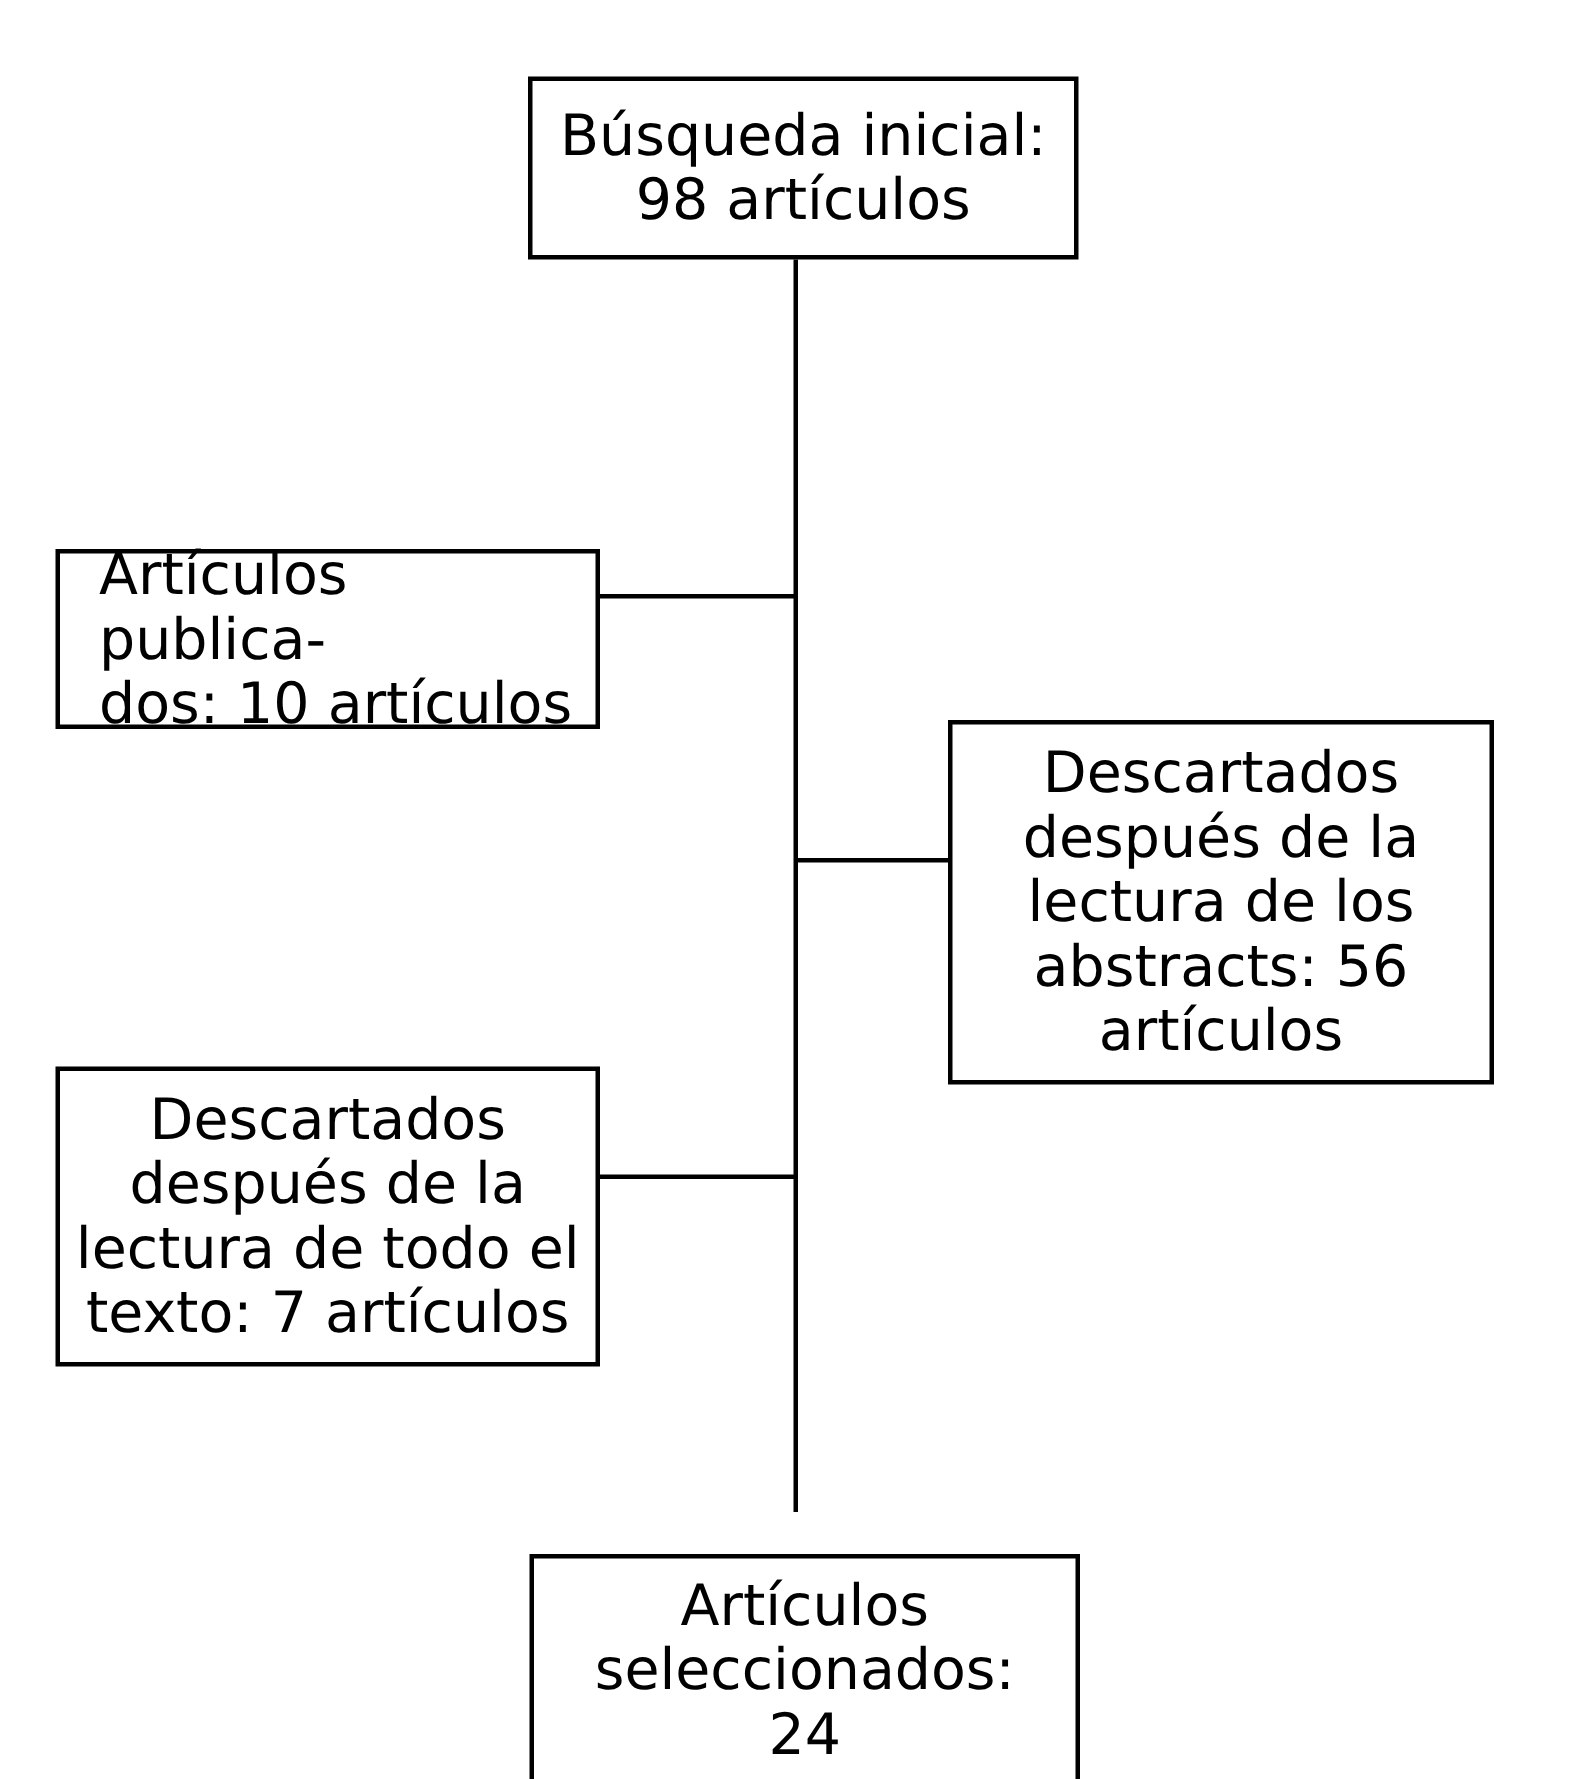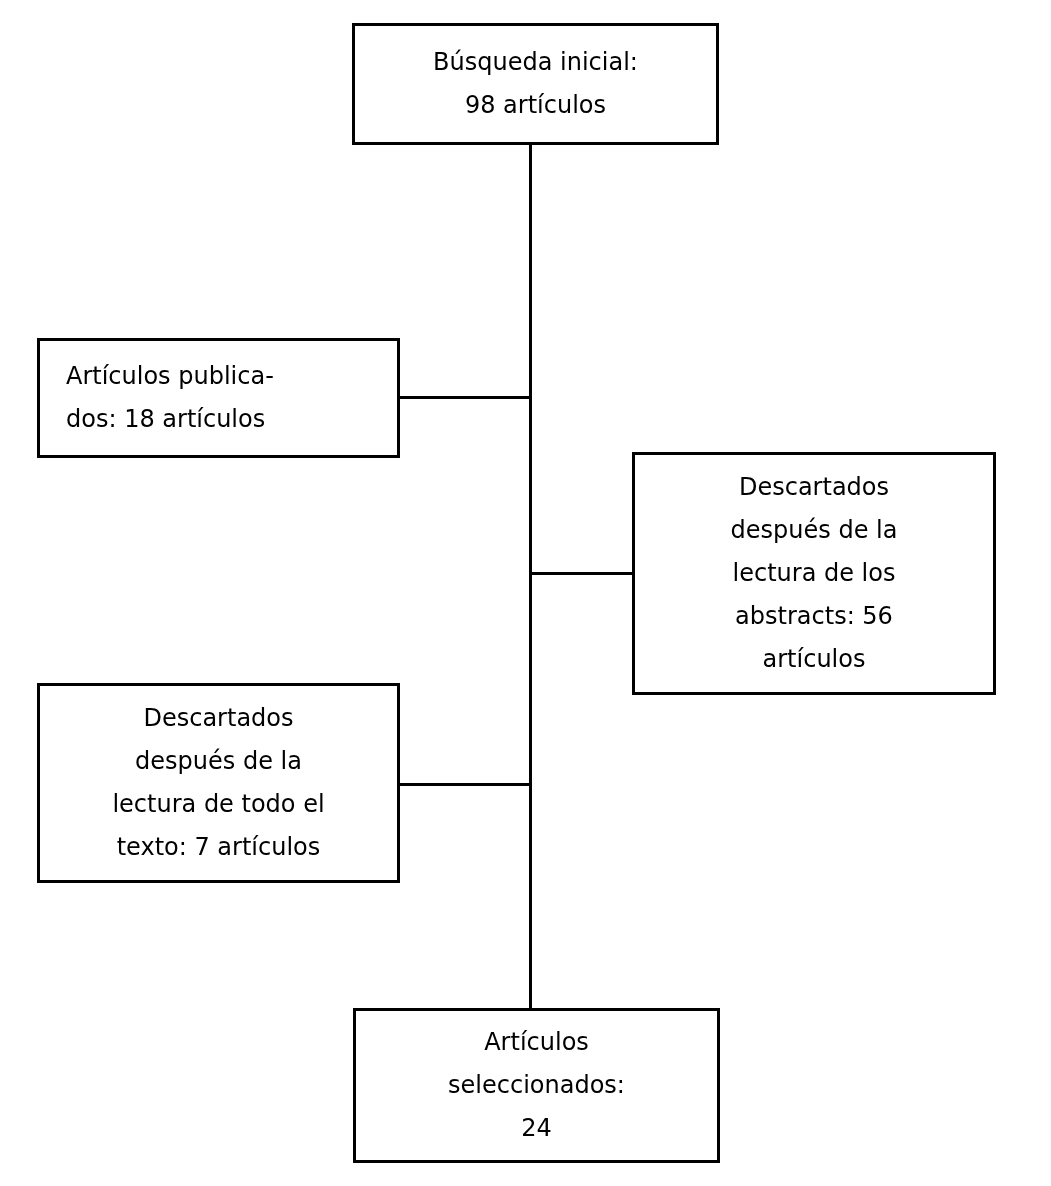--- a/index.html
+++ b/index.html
@@ -18,24 +18,25 @@
   }
   .node {
     position: absolute;
     box-sizing: border-box;
     border: 3px solid #000000;
     background: #ffffff;
     display: flex;
     align-items: center;
     justify-content: center;
     text-align: center;
-    font-size: 24px;
+    font-size: 38px;
     line-height: 43px;
     white-space: pre-line;
     z-index: 2;
+    margin-top: 28px;
   }
   .node.align-left {
     justify-content: flex-start;
     text-align: left;
     padding-left: 26px;
     padding-right: 8px;
   }
   .connector {
     position: absolute;
     background: #000000;
@@ -62,21 +63,21 @@
 
   <div class="connector" id="spine"></div>
   <div class="connector" id="stub-left-1"></div>
   <div class="connector" id="stub-right"></div>
   <div class="connector" id="stub-left-2"></div>
 
   <div class="node" id="node-initial">Búsqueda inicial:
 98 artículos</div>
 
   <div class="node align-left" id="node-published">Artículos publica-
-dos: 18 artículos</div>
+dos: 10 artículos</div>
 
   <div class="node" id="node-discarded-abstracts">Descartados
 después de la
 lectura de los
 abstracts: 56
 artículos</div>
 
   <div class="node" id="node-discarded-fulltext">Descartados
 después de la
 lectura de todo el

